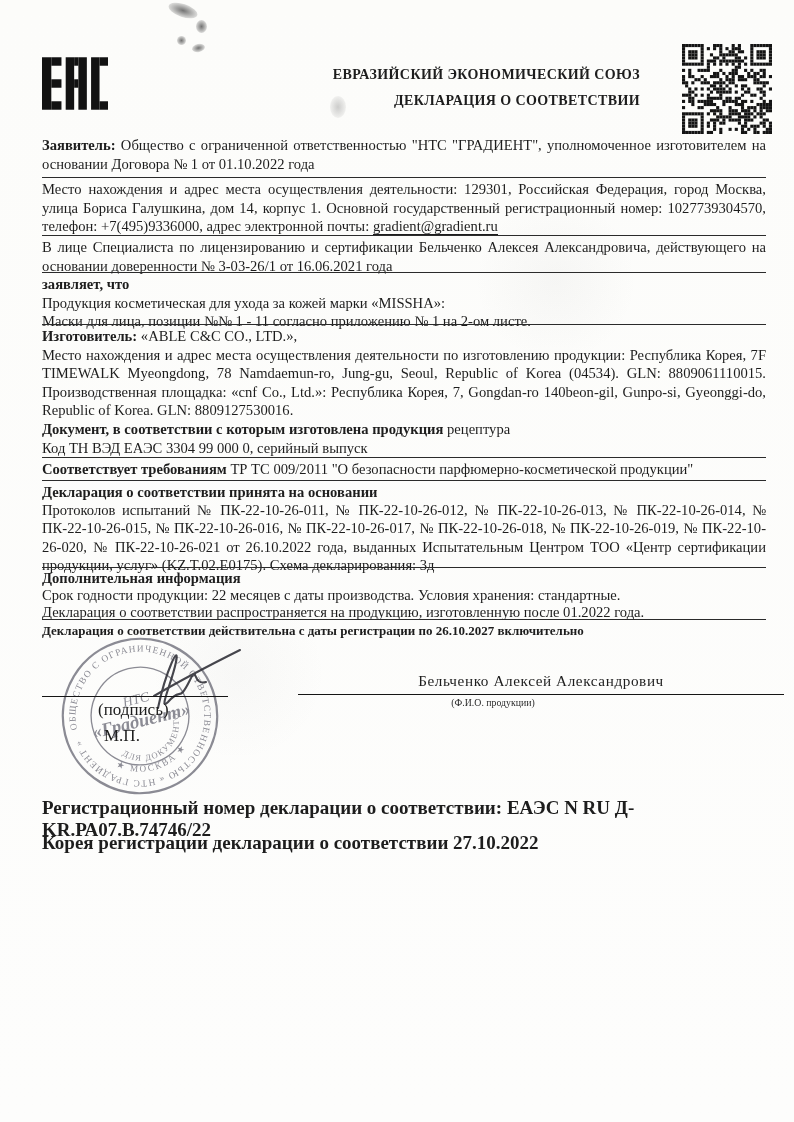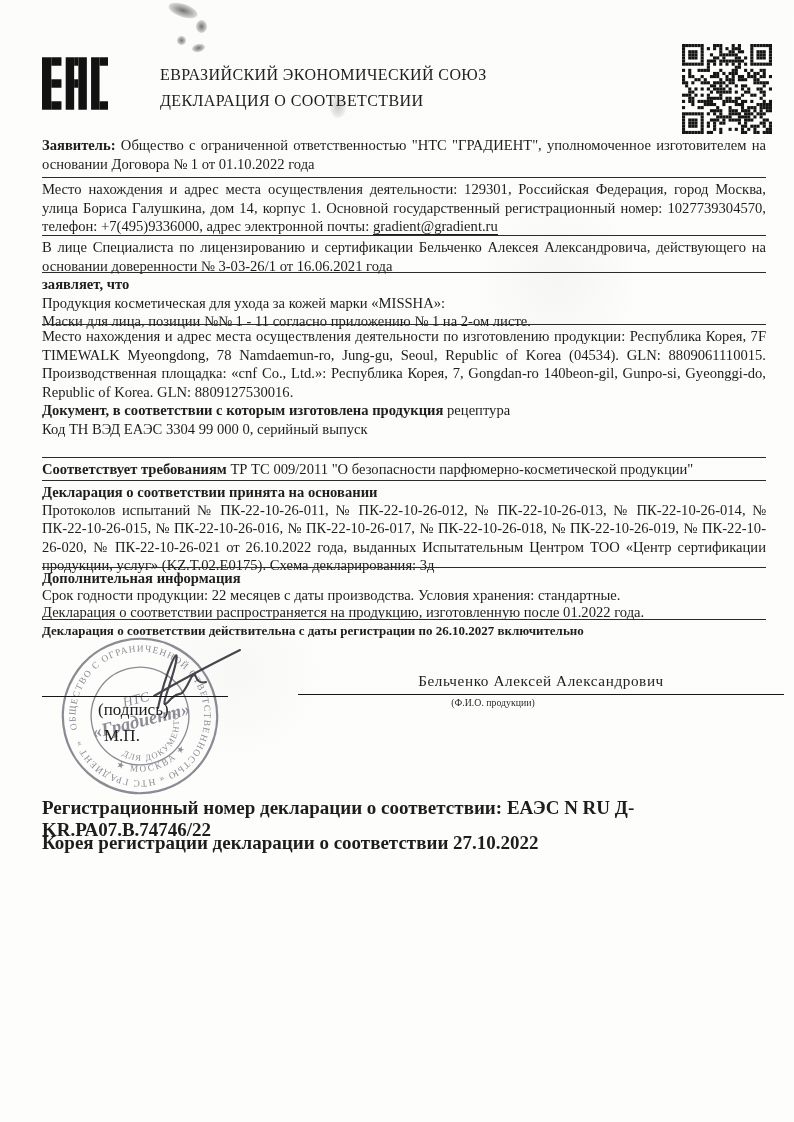--- a/index.html
+++ b/index.html
@@ -13,21 +13,21 @@
       linear-gradient(180deg,#fcfcfa 0%, #fdfdfc 100%);
     overflow:hidden;
     font-family:"Liberation Serif", serif;
     color:#1d1d1d;
   }
   .abs { position:absolute; }
   .para { font-size:14.6px; line-height:18.6px; }
   .just { text-align:justify; }
   .b { font-weight:bold; }
   .rule { position:absolute; left:42px; width:724px; height:0; border-top:1.4px solid #2b2b2b; }
-  .title { text-align:left; font-weight:normal; font-size:16px; line-height:26px; letter-spacing:.4px; }
+  .title { text-align:right; font-weight:bold; font-size:14px; line-height:26px; letter-spacing:.4px; }
   .email { border-bottom:1px solid #1d1d1d; }
   .smallcap { font-size:17px; }
   .speck { position:absolute; border-radius:50%; background:radial-gradient(ellipse at 50% 50%, rgba(70,70,70,.75), rgba(120,120,120,.25) 70%, transparent); }
   .stampwrap { position:absolute; left:48px; top:633px; width:184px; height:166px; transform:rotate(-14deg); opacity:.82; }
   .sigwrap { position:absolute; left:128px; top:636px; width:130px; height:85px; }
   .sigline { position:absolute; height:0; border-top:1.5px solid #151515; }
   .fio-name { position:absolute; left:298px; top:672px; width:486px; text-align:center; font-size:15.2px; letter-spacing:.6px; }
   .fio-cap { position:absolute; left:250px; top:697px; width:486px; text-align:center; font-size:9.8px; color:#2a2a2a; }
   .reg { position:absolute; left:42px; font-size:19px; font-weight:bold; }
 </style>
@@ -496,20 +496,21 @@
   <div class="rule" style="top:272px;"></div>
 
   <div class="abs para" style="left:42px;top:275px;width:724px;">
     <div class="b">заявляет, что</div>
     <div>Продукция косметическая для ухода за кожей марки «MISSHA»:</div>
     <div>Маски для лица, позиции №№ 1 - 11 согласно приложению № 1 на 2-ом листе.</div>
   </div>
   <div class="rule" style="top:324px;"></div>
 
   <div class="abs para" style="left:42px;top:327px;width:724px;">
+    <div><span class="b">Изготовитель:</span><span> «ABLE C&amp;C CO., LTD.»,</span></div>
     <div class="just">Место нахождения и адрес места осуществления деятельности по изготовлению продукции: Республика Корея, 7F TIMEWALK Myeongdong, 78 Namdaemun-ro, Jung-gu, Seoul, Republic of Korea (04534). GLN: 8809061110015. Производственная площадка: «cnf Co., Ltd.»: Республика Корея, 7, Gongdan-ro 140beon-gil, Gunpo-si, Gyeonggi-do, Republic of Korea. GLN: 8809127530016.</div>
     <div><span class="b">Документ, в соответствии с которым изготовлена продукция</span><span> рецептура</span></div>
     <div>Код ТН ВЭД ЕАЭС 3304 99 000 0, серийный выпуск</div>
   </div>
   <div class="rule" style="top:457px;"></div>
 
   <div class="abs para" style="left:42px;top:460px;width:724px;font-family:Liberation Serif, serif;">
     <span class="b">Соответствует требованиям</span><span> ТР ТС 009/2011 "О безопасности парфюмерно-косметической продукции"</span>
   </div>
   <div class="rule" style="top:480px;"></div>

